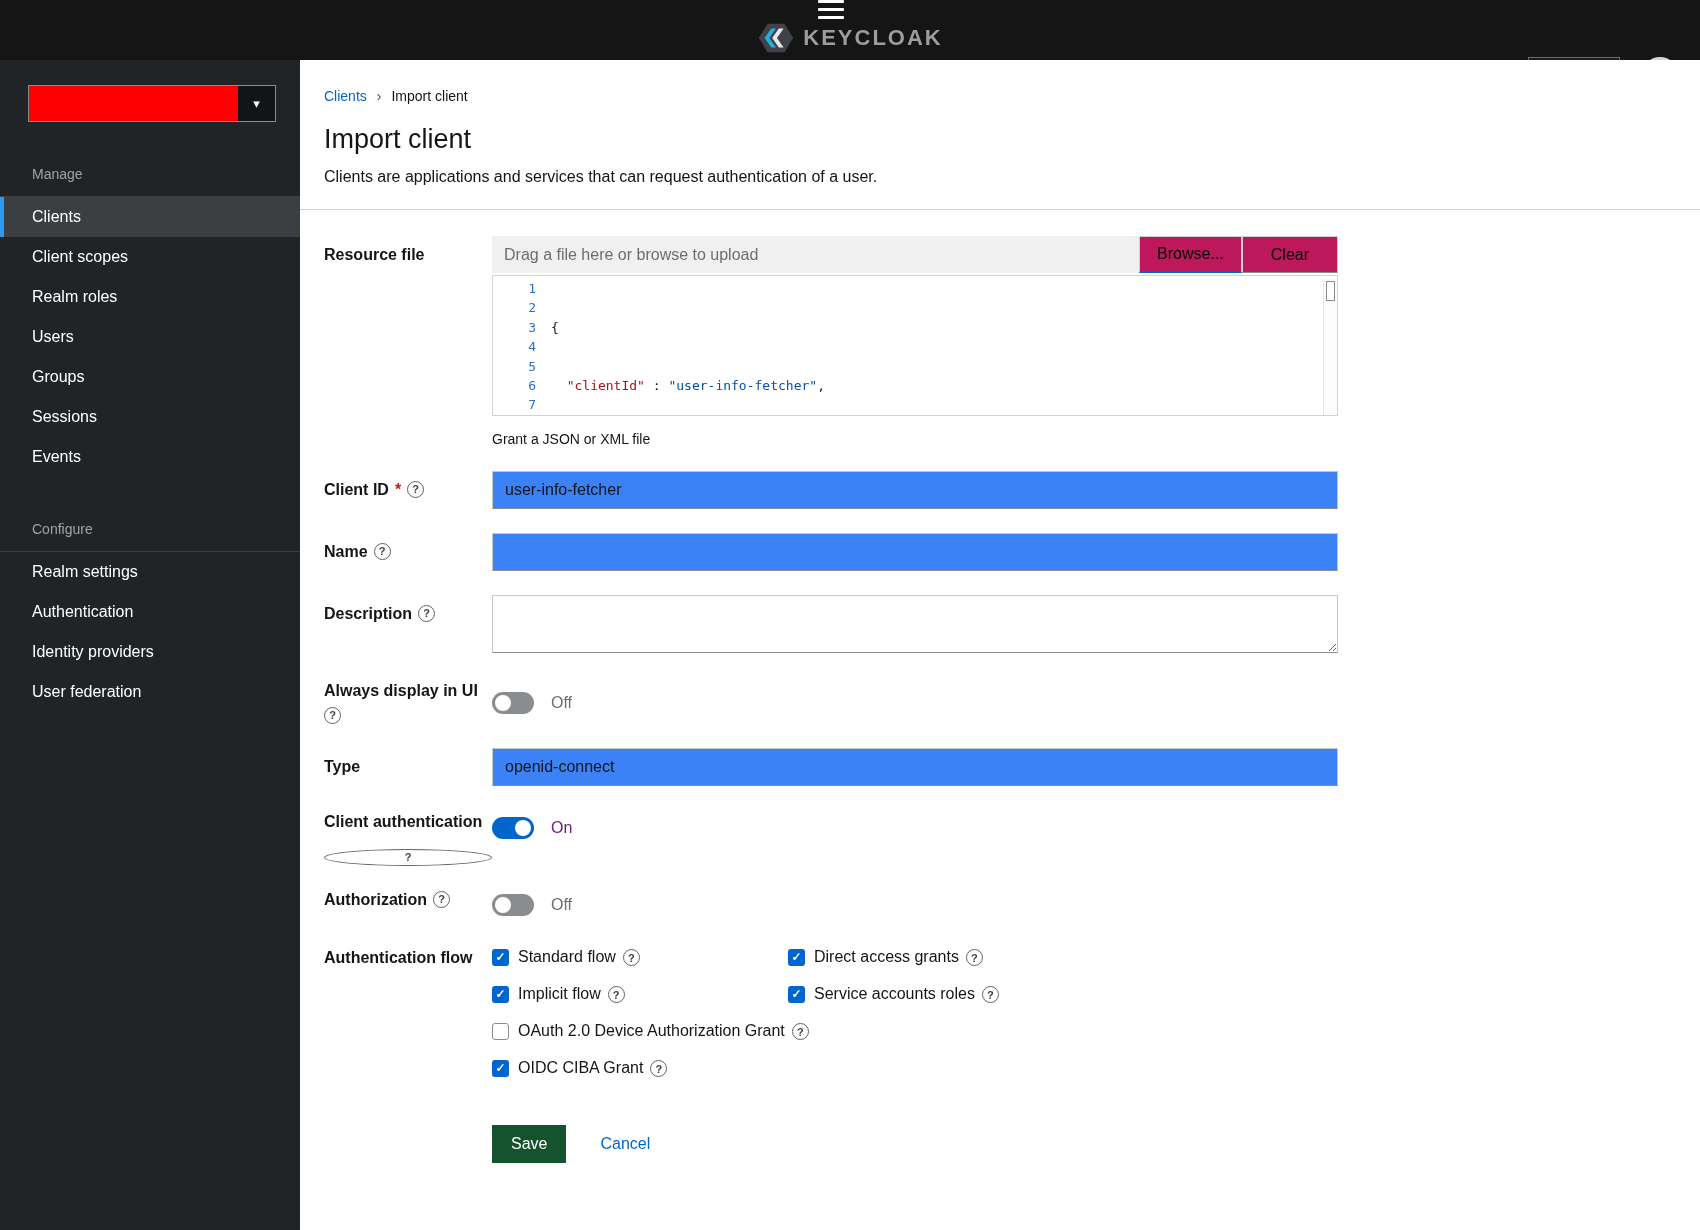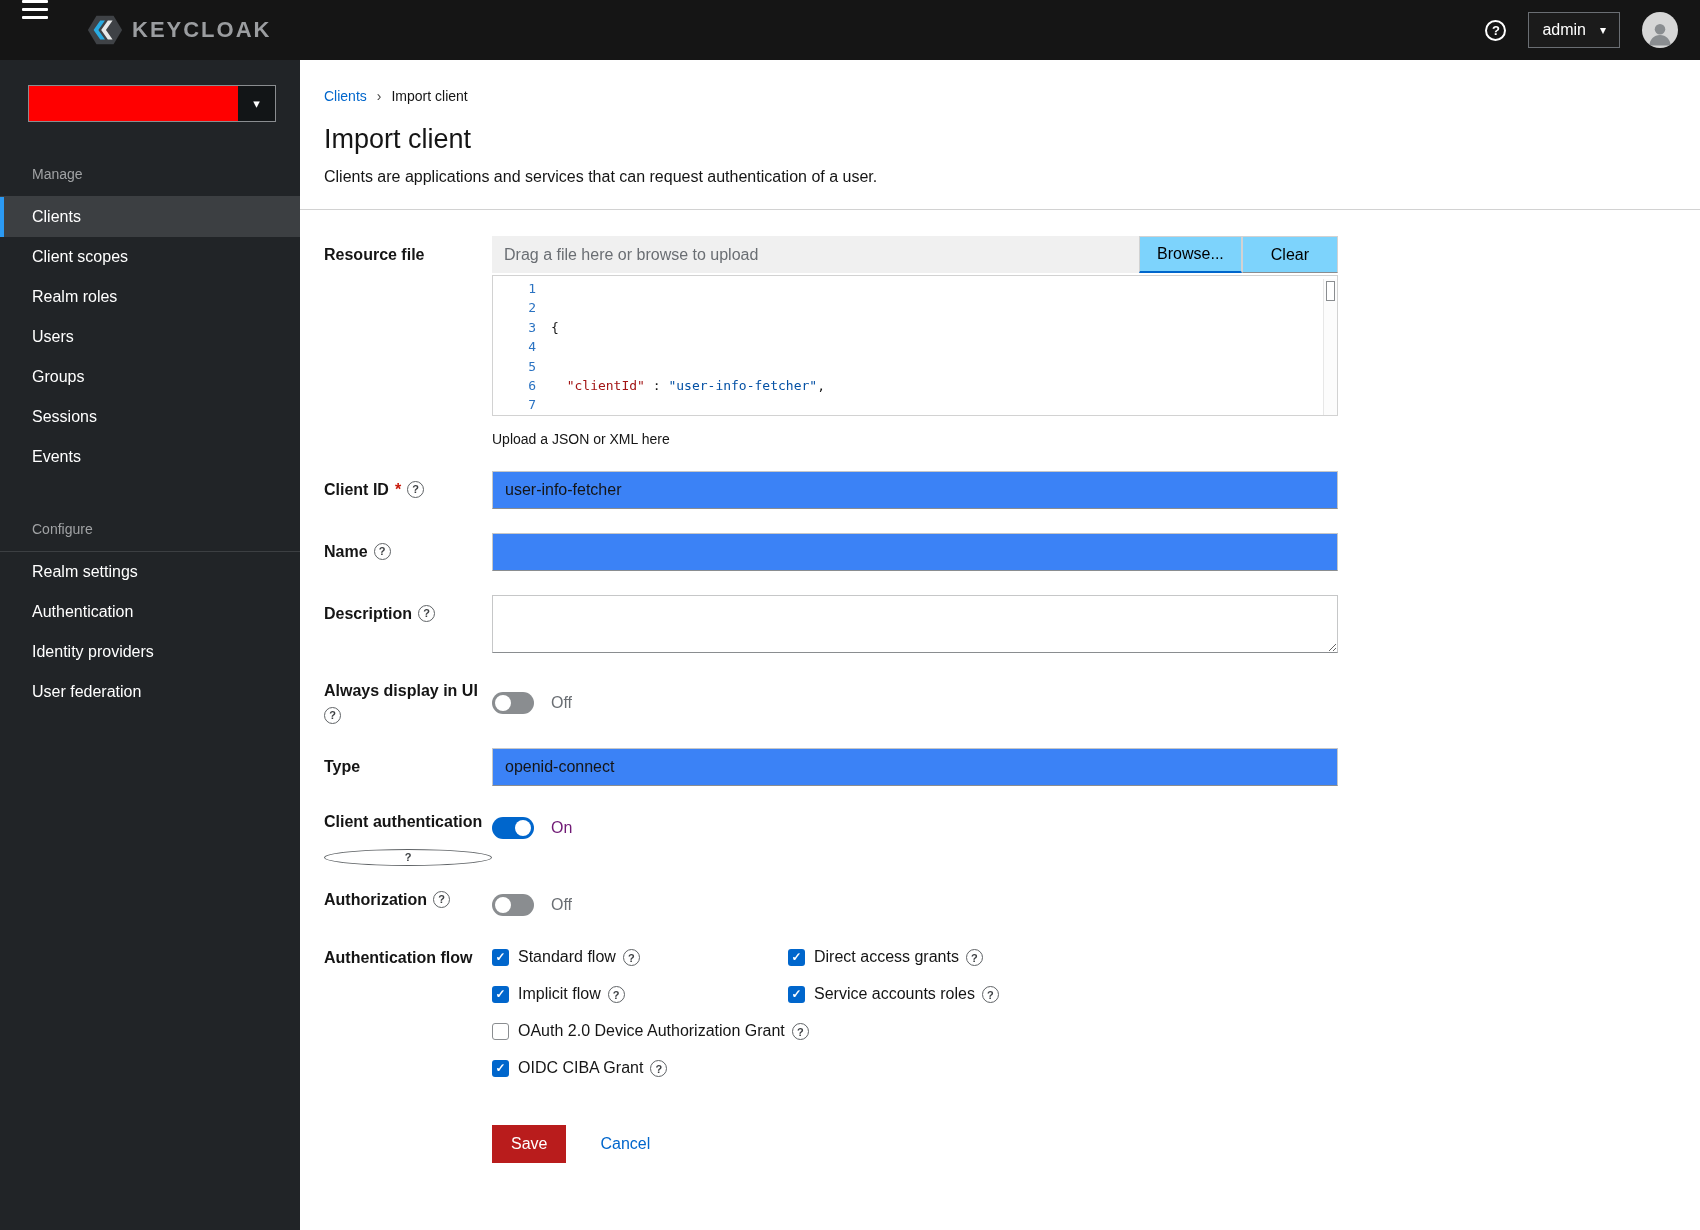--- a/index.html
+++ b/index.html
@@ -1,20 +1,20 @@
 <!DOCTYPE html>
 <html><head>
 <meta charset="utf-8">
 <style>
   * { margin:0; padding:0; box-sizing:border-box; }
   html,body { width:1700px; height:1230px; overflow:hidden; background:#fff;
     font-family:"Liberation Sans", sans-serif; color:#151515; }
 
   
-  .topbar { height:60px; background:#151515; display:flex; padding:0 22px; }
+  .topbar { height:60px; background:#151515; display:flex; align-items:center; padding:0 22px;flex-direction:column; }
   .hamburger { width:26px; display:flex; flex-direction:column; gap:5px; cursor:pointer; margin-right:38px; }
   .hamburger span { height:3px; background:#fff; border-radius:1px; }
   .brand { display:flex; align-items:center; gap:8px; }
   .brand-text { color:#9b9da0; font-size:22px; font-weight:700; letter-spacing:2px; }
   .topbar-right { margin-left:auto; display:flex; align-items:center; gap:22px; }
   .help-circle { width:21px; height:21px; border:2px solid #fff; border-radius:50%; color:#fff;
     font-size:13px; font-weight:700; display:flex; align-items:center; justify-content:center; cursor:pointer; }
   .user-dropdown { border:1px solid #6a6e73; color:#fff; height:36px; padding:0 13px; display:flex;
     align-items:center; gap:14px; font-size:16px; cursor:pointer; background:#1b1b1b; }
   .user-caret { font-size:12px; color:#fff; }
@@ -58,21 +58,21 @@
   .qicon { width:17px; height:17px; border:1px solid #5f6366; border-radius:50%; color:#3c3f42;
     font-size:11px; font-weight:700; display:inline-flex; align-items:center; justify-content:center;
     margin-top:1px; cursor:pointer; flex:none; }
   .controls { flex:1; min-width:0; }
 
   
   .upload-row { display:flex; height:37px; }
   .upload-input { flex:1; background:#f0f0f0; border:none; padding:0 12px; font-size:16px;
     font-family:inherit; color:#151515; min-width:0; }
   .upload-input::placeholder { color:#6a6e73; }
-  .btn-control { height:37px; background:#7dd3fc; font-size:16px; font-family:inherit; cursor:pointer; }
+  .btn-control { height:37px; background:#be185d; font-size:16px; font-family:inherit; cursor:pointer; }
   .btn-browse { border:1px solid #d2d2d2; border-bottom:2px solid #0066cc; padding:0 17px; }
   .btn-clear { border:1px solid #d2d2d2; border-bottom-color:#8a8d90; padding:0 28px; }
   .editor { margin-top:2px; height:141px; border:1px solid #d2d2d2; display:flex;
     font-family:"DejaVu Sans Mono", monospace; font-size:13px; line-height:19.4px; padding-top:3px;
     background:#fff; overflow:hidden; }
   .gutter { width:58px; flex-shrink:0; text-align:right; padding-right:15px; color:#2b73c2; }
   .code-area { flex:1; white-space:pre; color:#151515; overflow:hidden; }
   .tok-key { color:#a31515; }
   .tok-str { color:#0451a5; }
   .vscroll { width:14px; flex-shrink:0; border-left:1px solid #e7e7e7; position:relative; background:#fcfcfc; cursor:pointer; }
@@ -105,21 +105,21 @@
   .cb-span2 { grid-column:1 / span 2; }
   .checkbox { width:17px; height:17px; border-radius:3px; flex:none; display:flex; align-items:center; justify-content:center; }
   .checkbox.checked { background:#0066cc; }
   .checkbox.checked .tick { color:#fff; font-size:12px; font-weight:700; line-height:1; }
   .checkbox.unchecked { background:#fff; border:1px solid #8a8d90; }
   .cb-label { font-size:16px; }
   .cb-item .qicon { margin-left:-2px; }
 
   
   .actions { display:flex; align-items:center; gap:34px; margin-top:48px; }
-  .save-btn { background:#b91c1c; color:#fff; border:none; font-size:16px; font-family:inherit;
+  .save-btn { background:#14532d; color:#fff; border:none; font-size:16px; font-family:inherit;
     padding:10px 19px; cursor:pointer; }
   .cancel-link { color:#0066cc; font-size:16px; text-decoration:none; cursor:pointer; }
 </style>
 </head>
 <body>
 
 <header class="topbar">
   <div class="hamburger">
     <span></span>
       <span></span>
@@ -220,21 +220,21 @@
               
               
               
               
               
             </div>
             <div class="vscroll">
               <div class="thumb"></div>
             </div>
           </div>
-          <div class="upload-helper">Upload a JSON or XML here</div>
+          <div class="upload-helper">Grant a JSON or XML file</div>
         </div>
       </div>
 
       <div class="form-row">
         <div class="form-label">
           <span>Client ID</span>
           <span class="required">*</span>
           <span class="qicon">?</span>
         </div>
         <div class="controls">

